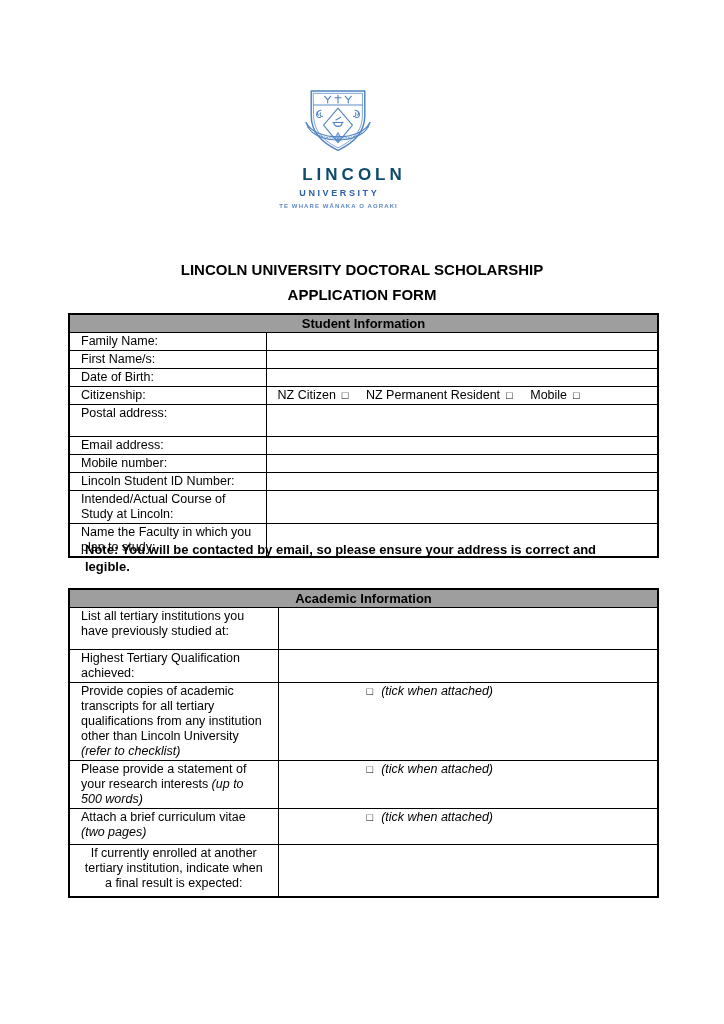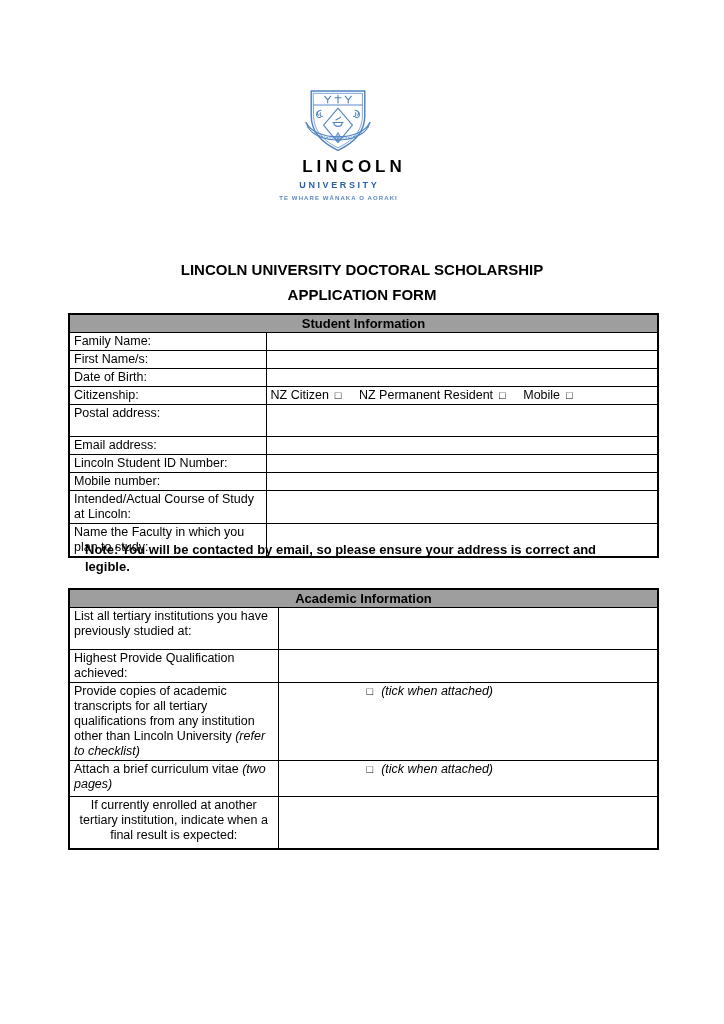--- a/index.html
+++ b/index.html
@@ -11,23 +11,23 @@
     position:relative;
     overflow:hidden;
   }
   
   .logo-wrap{
     position:absolute;top:88px;left:0;width:676px;
     text-align:center;
   }
   .crest{display:block;margin:0 auto;}
   .logo-name{
-    margin-top:1px;
+    margin-top:9px;
     font-size:17px;font-weight:bold;letter-spacing:4px;
-    color:#000000;text-indent:4px;padding-left:28px;
+    color:#0c4a6e;text-indent:4px;padding-left:28px;
   }
   .logo-sub{
     margin-top:3px;
     font-size:9px;font-weight:bold;letter-spacing:2.6px;
     color:#2a61a8;text-indent:2.6px;
   }
   .logo-motto{
     margin-top:5px;
     font-size:6px;font-weight:bold;letter-spacing:1.1px;
     color:#5b88c4;text-indent:1.1px;
@@ -43,21 +43,21 @@
   table.form{
     position:absolute;left:68px;
     width:589px;
     border-collapse:collapse;
     table-layout:fixed;
     font-size:12.5px;
     line-height:15px;
   }
   table.form td{
     border:1px solid #000;
-    padding:1px 4px;
+    padding:1px 11px;
     vertical-align:top;
     overflow:hidden;
   }
   table.form{border:2px solid #000;}
   td.section-header{
     background:#9e9e9e;
     text-align:center;
     font-weight:bold;
     font-size:13px;
     padding:1px 0;
@@ -161,25 +161,25 @@
   </tr>
   <tr class="h32">
     <td>Postal address:</td>
     <td></td>
   </tr>
   <tr class="h16">
     <td>Email address:</td>
     <td></td>
   </tr>
   <tr class="h16">
+    <td>Mobile number:</td>
+    <td></td>
+  </tr>
+  <tr class="h16">
     <td>Lincoln Student ID Number:</td>
-    <td></td>
-  </tr>
-  <tr class="h16">
-    <td>Mobile number:</td>
     <td></td>
   </tr>
   <tr class="h32">
     <td>Intended/Actual Course of Study at Lincoln:</td>
     <td></td>
   </tr>
   <tr class="h32">
     <td>Name the Faculty in which you plan to study:</td>
     <td></td>
   </tr>
@@ -195,27 +195,31 @@
     </colgroup>
   <tbody>
       <tr class="h17">
     <td class="section-header" colspan="2">Academic Information</td>
   </tr>
   <tr class="h42">
     <td>List all tertiary institutions you have previously studied at:</td>
     <td></td>
   </tr>
   <tr class="h32">
-    <td>Highest Provide Qualification achieved:</td>
+    <td>Highest Tertiary Qualification achieved:</td>
     <td></td>
   </tr>
   <tr class="h76">
     <td><span>Provide copies of academic transcripts for all tertiary qualifications from any institution other than Lincoln University </span><span class="ital">(refer to checklist)</span></td>
     <td class="tick-cell"><span class="box">□</span><span class="ital">(tick when attached)</span></td>
   </tr>
+  <tr class="h46">
+    <td><span>Please provide a statement of your research interests </span><span class="ital">(up to 500 words)</span></td>
+    <td class="tick-cell"><span class="box">□</span><span class="ital">(tick when attached)</span></td>
+  </tr>
   <tr class="h36">
     <td><span>Attach a brief curriculum vitae </span><span class="ital">(two pages)</span></td>
     <td class="tick-cell"><span class="box">□</span><span class="ital">(tick when attached)</span></td>
   </tr>
   <tr class="h52">
     <td>If currently enrolled at another tertiary institution, indicate when a final result is expected:</td>
     <td></td>
   </tr>
 </tbody>
   </table>

